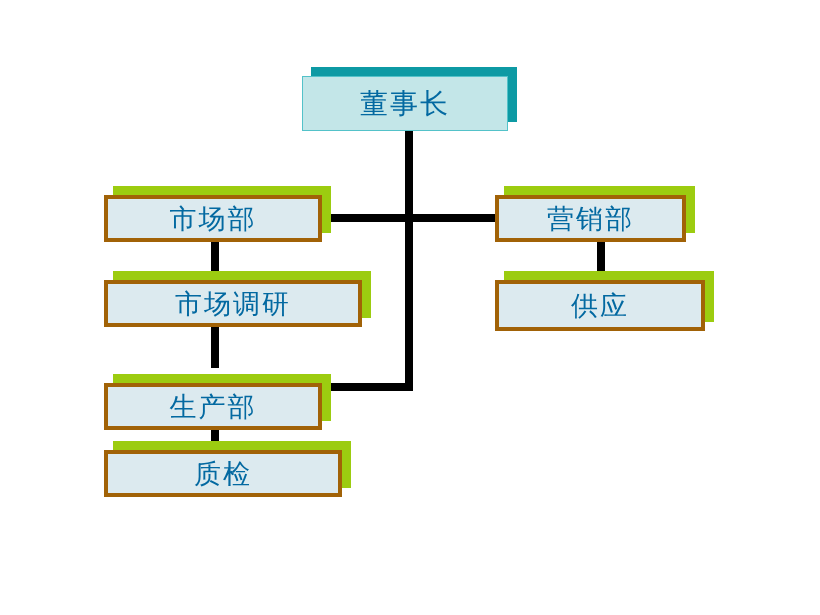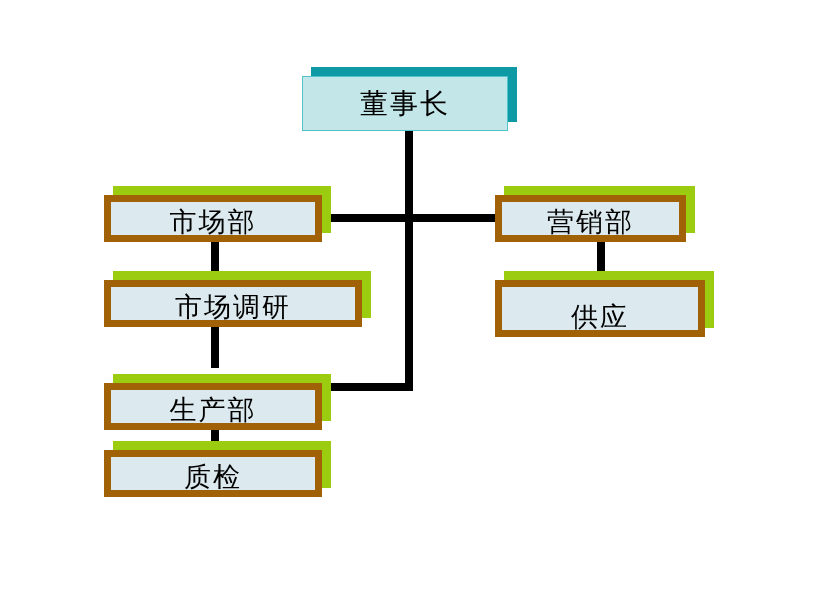--- a/index.html
+++ b/index.html
@@ -43,40 +43,39 @@
     height: 100%;
     box-sizing: border-box;
     display: flex;
     align-items: center;
     justify-content: center;
     background: #dceaef;
   }
   .node .label {
     font-size: 27px;
     line-height: 1;
-    color: #000000;
+    color: #0369a1;
     letter-spacing: 2px;
     white-space: nowrap;
     font-family: "DejaVu Sans", "Liberation Sans", sans-serif;
     font-weight: 400;
   }
 
   
   .node.root .shadow { background: #0d9aa4; }
   .node.root .face {
     background: #c3e6e8;
     border: 1px solid #53c2c9;
   }
   .node.root .label { font-size: 28px; }
 
   
   .node.dept .shadow { background: #9ccc10; }
   .node.dept .face {
-    border: 7px solid #a16207;
-    align-items: flex-end;
+    border: 4px solid #a16207;
   }
 </style>
 </head>
 <body>
 
 <div id="chart-canvas">
     <div class="connector" style="left: 405px; top: 131px; width: 8px; height: 260px; background: rgb(0, 0, 0);"></div>
     <div class="connector" style="left: 322px; top: 214px; width: 174px; height: 8px; background: rgb(0, 0, 0);"></div>
     <div class="connector" style="left: 322px; top: 383px; width: 91px; height: 8px; background: rgb(0, 0, 0);"></div>
     <div class="connector" style="left: 211px; top: 242px; width: 8px; height: 38px; background: rgb(0, 0, 0);"></div>
@@ -100,31 +99,31 @@
       <div class="face">
         <span class="label">市场调研</span>
       </div>
     </div>
     <div class="node dept" style="left: 104px; top: 368px; width: 218px; height: 47px; margin-top: 15px;">
       <div class="shadow"></div>
       <div class="face">
         <span class="label">生产部</span>
       </div>
     </div>
-    <div class="node dept" style="left: 104px; top: 450px; width: 218px; height: 47px;">
+    <div class="node dept" style="left: 104px; top: 450px; width: 218px; height: 47px; padding-left: 20px;">
       <div class="shadow"></div>
       <div class="face">
         <span class="label">质检</span>
       </div>
     </div>
     <div class="node dept" style="left: 495px; top: 195px; width: 191px; height: 47px;">
       <div class="shadow"></div>
       <div class="face">
         <span class="label">营销部</span>
       </div>
     </div>
-    <div class="node dept" style="left: 495px; top: 280px; width: 210px; height: 57px;">
+    <div class="node dept" style="left: 495px; top: 280px; width: 210px; height: 51px;">
       <div class="shadow"></div>
       <div class="face">
         <span class="label">供应</span>
       </div>
     </div>
   </div>
 
 </body></html>

